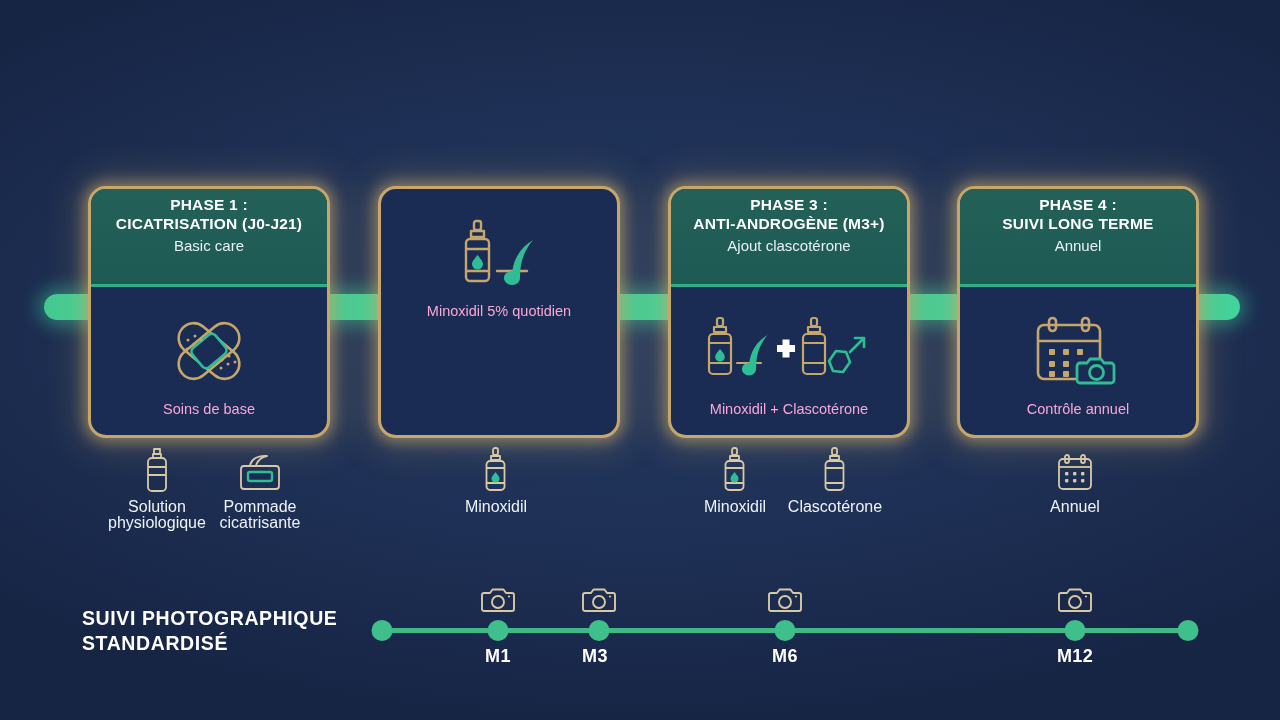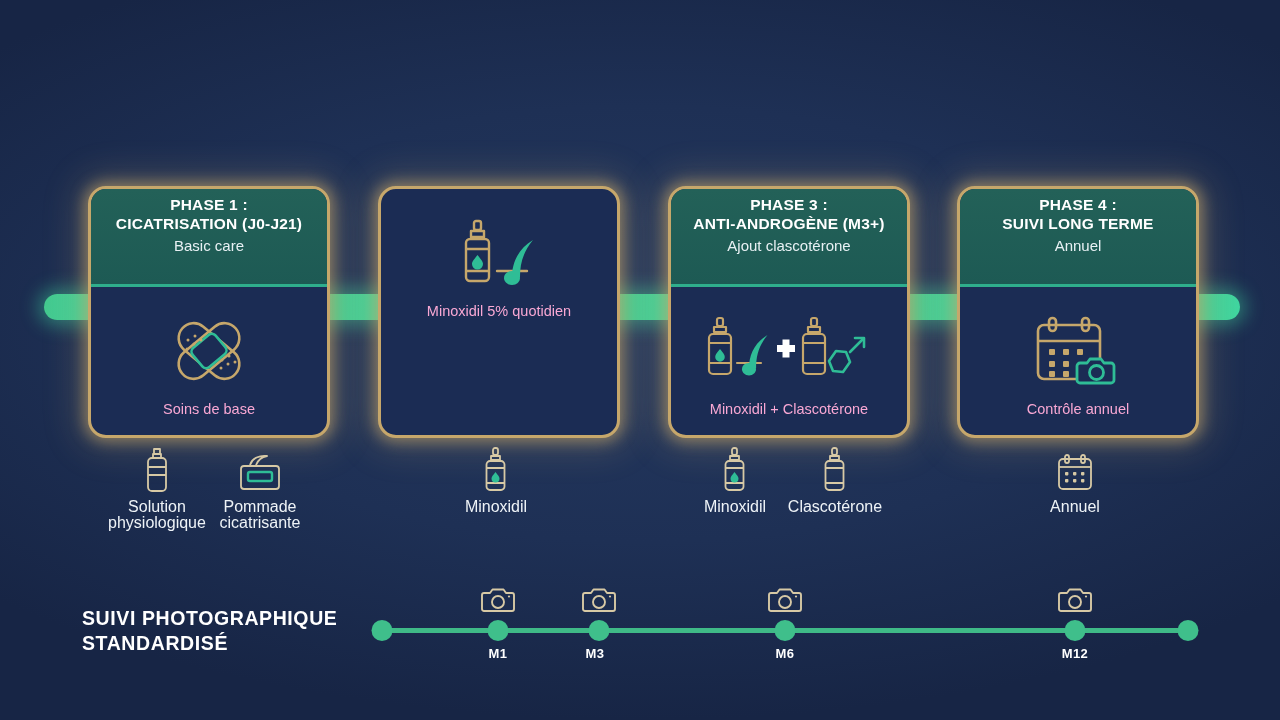--- a/index.html
+++ b/index.html
@@ -115,21 +115,21 @@
   #timeline { position: absolute; left: 370px; top: 580px; width: 830px; height: 100px; z-index: 3; }
   .tl-line {
     position: absolute;
     left: 12px; right: 12px; top: 48px;
     height: 5px;
     background: #3fba87;
     border-radius: 3px;
   }
   .tl-node { position: absolute; top: 40px; width: 21px; height: 21px; border-radius: 50%; background: #3fbf8b; transform: translateX(-50%); }
   .tl-cam  { position: absolute; top: 6px; transform: translateX(-50%); }
-  .tl-lab  { position: absolute; top: 66px; transform: translateX(-50%); color:#ffffff; font-size: 13px; font-weight: bold; letter-spacing:.4px; }
+  .tl-lab  { position: absolute; top: 66px; transform: translateX(-50%); color:#ffffff; font-size: 18px; font-weight: bold; letter-spacing:.4px; }
 </style>
 </head>
 <body>
 
 <div id="stage">
 
   <div class="connector cap-left" style="left:44px;  top:294px; width:68px;"></div>
   <div class="connector" style="left:318px; top:294px; width:70px;"></div>
   <div class="connector" style="left:608px; top:294px; width:70px;"></div>
   <div class="connector" style="left:898px; top:294px; width:70px;"></div>

